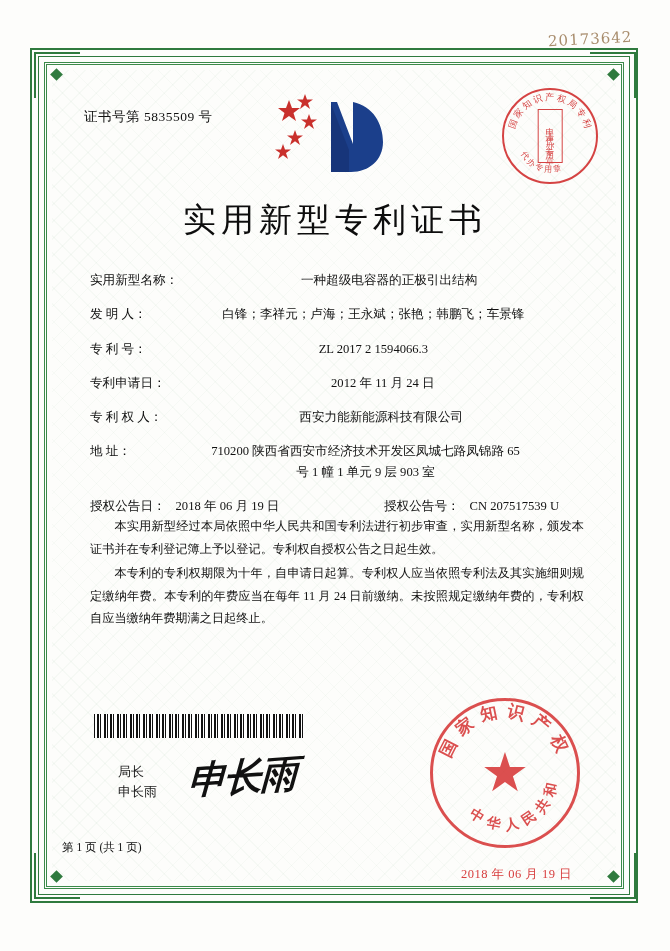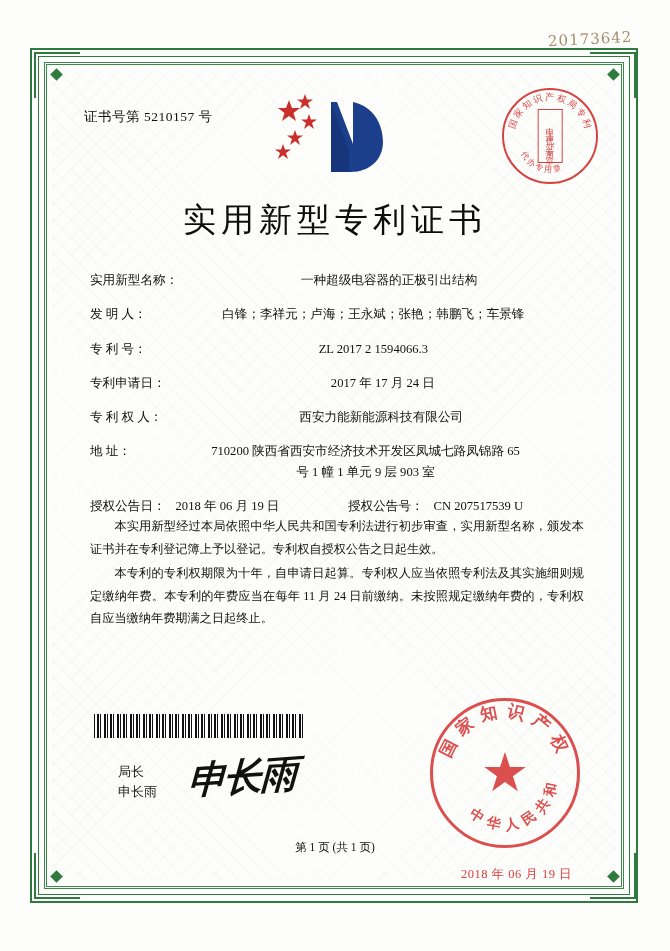--- a/index.html
+++ b/index.html
@@ -166,20 +166,21 @@
     flex: 1 1 auto;
     word-break: break-all;
     text-align: center;
   }
   .field-value .sub {
     display: block;
   }
   .two-col {
     display: flex;
     justify-content: flex-start;
+    gap: 36px;
   }
   .two-col .col-a { width: 258px; }
   .two-col .col-b { flex: 1; }
 
   .paragraphs {
     position: absolute;
     left: 28px; top: 435px;
     width: 494px;
     font-size: 12.2px;
     line-height: 1.85;
@@ -252,21 +253,21 @@
     right: 36px; top: 786px;
     font-size: 12.5px;
     color: #d42a2a;
     opacity: .9;
     letter-spacing: .5px;
   }
 
   .page-footer {
     position: absolute;
     left: 0; right: 0; bottom: 18px;
-    text-align: center;
+    text-align: left;
     font-size: 11.5px;
     color: #111;
   }
 
   
   .watermark {
     position: absolute;
     left: 52px; top: 70px;
     width: 564px; height: 811px;
     background-image:
@@ -292,21 +293,21 @@
   <div class="corner br"></div>
   <div class="corner-dot tl"></div>
   <div class="corner-dot tr"></div>
   <div class="corner-dot bl"></div>
   <div class="corner-dot br"></div>
 
   <div class="watermark"></div>
 
   <div class="content">
 
-    <div class="cert-number">证书号第 5210157 号</div>
+    <div class="cert-number">证书号第 5835509 号</div>
 
     <div class="logo">
       <svg viewBox="0 0 120 86" width="120" height="86" aria-hidden="true">
         <g fill="#c9302c">
           <polygon points="14,8 17,16 25,16 18.5,21 21,29 14,24 7,29 9.5,21 3,16 11,16"></polygon>
           <polygon points="30,2 32,7.5 38,7.5 33,11 35,17 30,13.3 25,17 27,11 22,7.5 28,7.5"></polygon>
           <polygon points="34,22 36,27.5 42,27.5 37,31 39,37 34,33.3 29,37 31,31 26,27.5 32,27.5"></polygon>
           <polygon points="20,38 22,43.5 28,43.5 23,47 25,53 20,49.3 15,53 17,47 12,43.5 18,43.5"></polygon>
           <polygon points="8,52 10,57.5 16,57.5 11,61 13,67 8,63.3 3,67 5,61 0,57.5 6,57.5"></polygon>
         </g>
@@ -345,21 +346,21 @@
         <span class="field-value">白锋；李祥元；卢海；王永斌；张艳；韩鹏飞；车景锋</span>
       </div>
 
       <div class="field-row">
         <span class="field-label">专 利 号：</span>
         <span class="field-value">ZL 2017 2 1594066.3</span>
       </div>
 
       <div class="field-row">
         <span class="field-label">专利申请日：</span>
-        <span class="field-value">2017 年 17 月 24 日</span>
+        <span class="field-value">2012 年 11 月 24 日</span>
       </div>
 
       <div class="field-row">
         <span class="field-label">专 利 权 人：</span>
         <span class="field-value">西安力能新能源科技有限公司</span>
       </div>
 
       <div class="field-row">
         <span class="field-label">地 址：</span>
         <span class="field-value">

